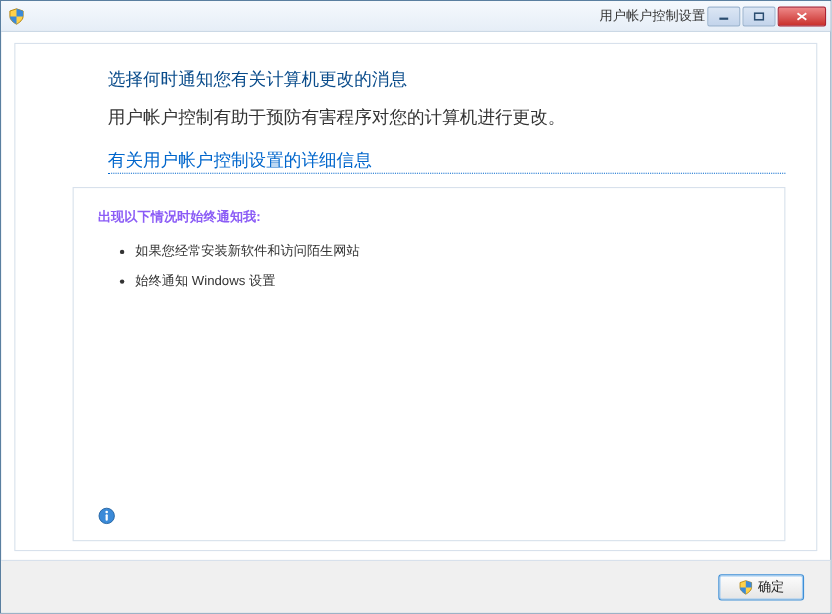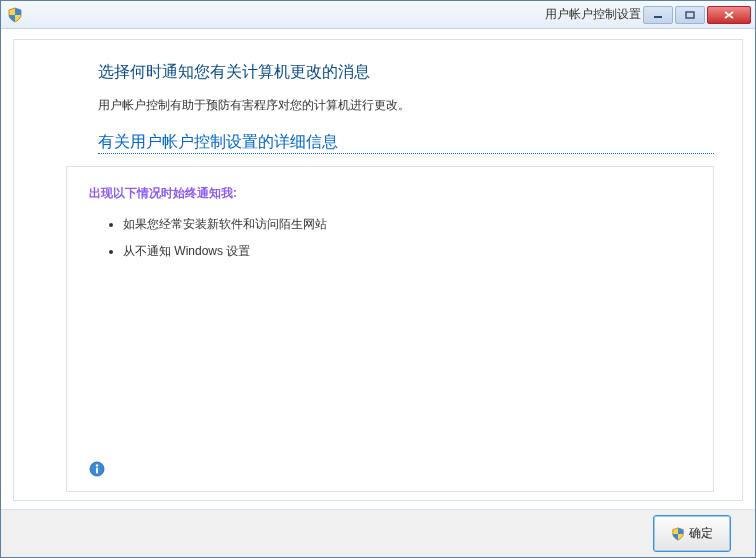--- a/index.html
+++ b/index.html
@@ -75,21 +75,21 @@
     overflow: hidden;
   }
   .heading {
     color: #0a4c8b;
     font-size: 16px;
     margin: 0 0 14px 56px;
   }
   .subtext {
     color: #333;
     margin: 0 0 2px 56px;
-    font-size: 12px;
+    font-size: 16px;
   }
   .link {
     color: #0066cc;
     text-decoration: none;
     border-bottom: 1px dotted #0066cc;
     margin: 16px 0 0 56px;
     display: inline-block;
     font-size: 16px;
   }
   .main-area {
@@ -182,21 +182,21 @@
     border-top: 1px solid #d8e1ec;
     background: #f0f0f0;
     display: flex;
     align-items: center;
     justify-content: flex-end;
     padding: 0 24px;
     gap: 10px;
   }
   .btn {
     min-width: 78px;
-    height: 37px;
+    height: 24px;
     background: linear-gradient(to bottom,#fdfdfd,#e5e5e5);
     border: 1px solid #8a8a8a;
     border-radius: 3px;
     font-size: 12px;
     color: #222;
     display: inline-flex;
     align-items: center;
     justify-content: center;
     gap: 4px;
     padding: 0 10px;
@@ -247,21 +247,21 @@
       <div class="subtext">用户帐户控制有助于预防有害程序对您的计算机进行更改。</div>
       <a href="#" class="link">有关用户帐户控制设置的详细信息</a>
 
       <div class="main-area">
 
 
         <div class="desc-box">
           <div class="desc-title">出现以下情况时始终通知我:</div>
           <ul class="desc-list">
             <li>如果您经常安装新软件和访问陌生网站</li>
-            <li>从不通知 Windows 设置</li>
+            <li>始终通知 Windows 设置</li>
           </ul>
           <div class="desc-spacer"></div>
           <div class="recommend">
             <span class="info-icon">
               <svg width="16" height="16" viewBox="0 0 16 16">
                 <circle cx="8" cy="8" r="7" fill="#3b8ad8" stroke="#1e5f9e" stroke-width="0.8"></circle>
                 <circle cx="8" cy="4.5" r="1.2" fill="#fff"></circle>
                 <rect x="7" y="6.5" width="2" height="6" rx="1" fill="#fff"></rect>
               </svg>
             </span>

